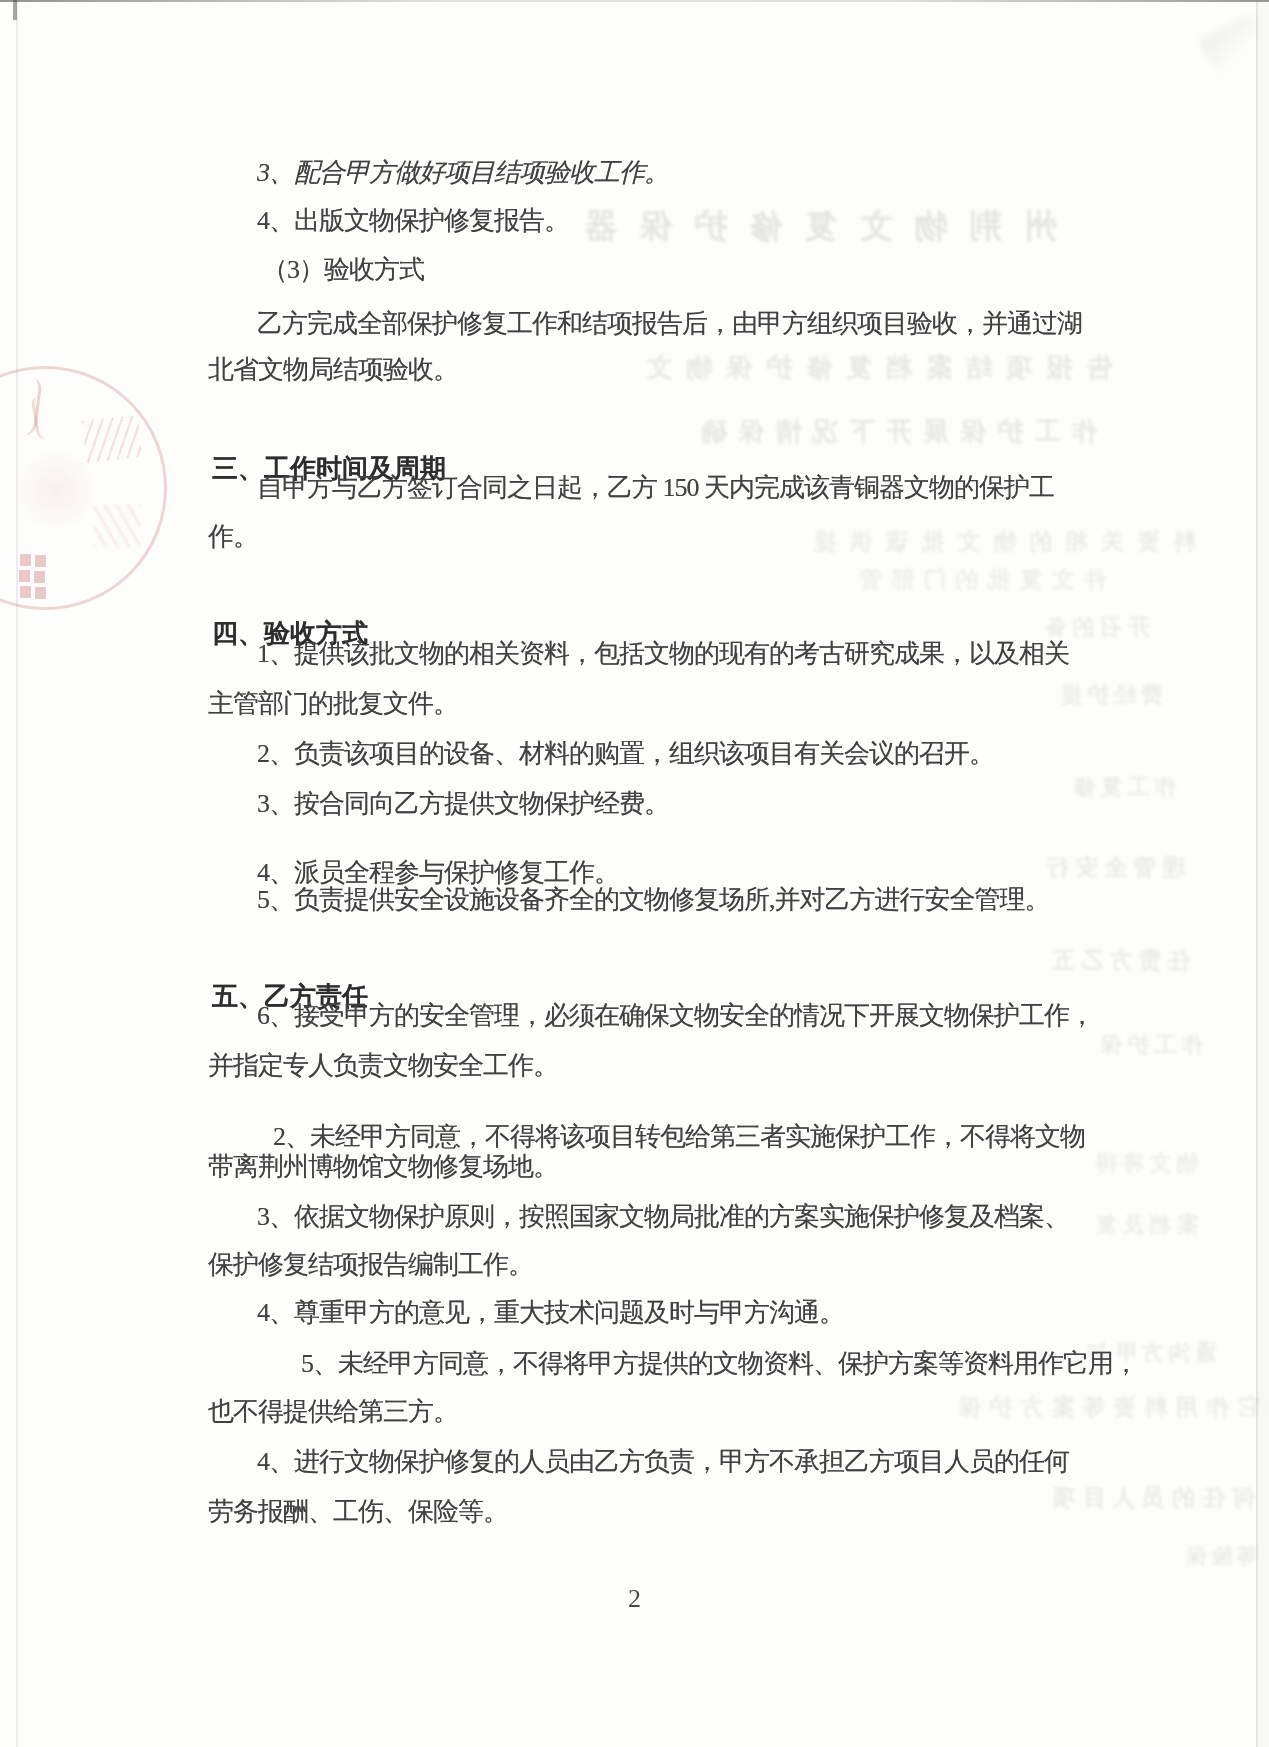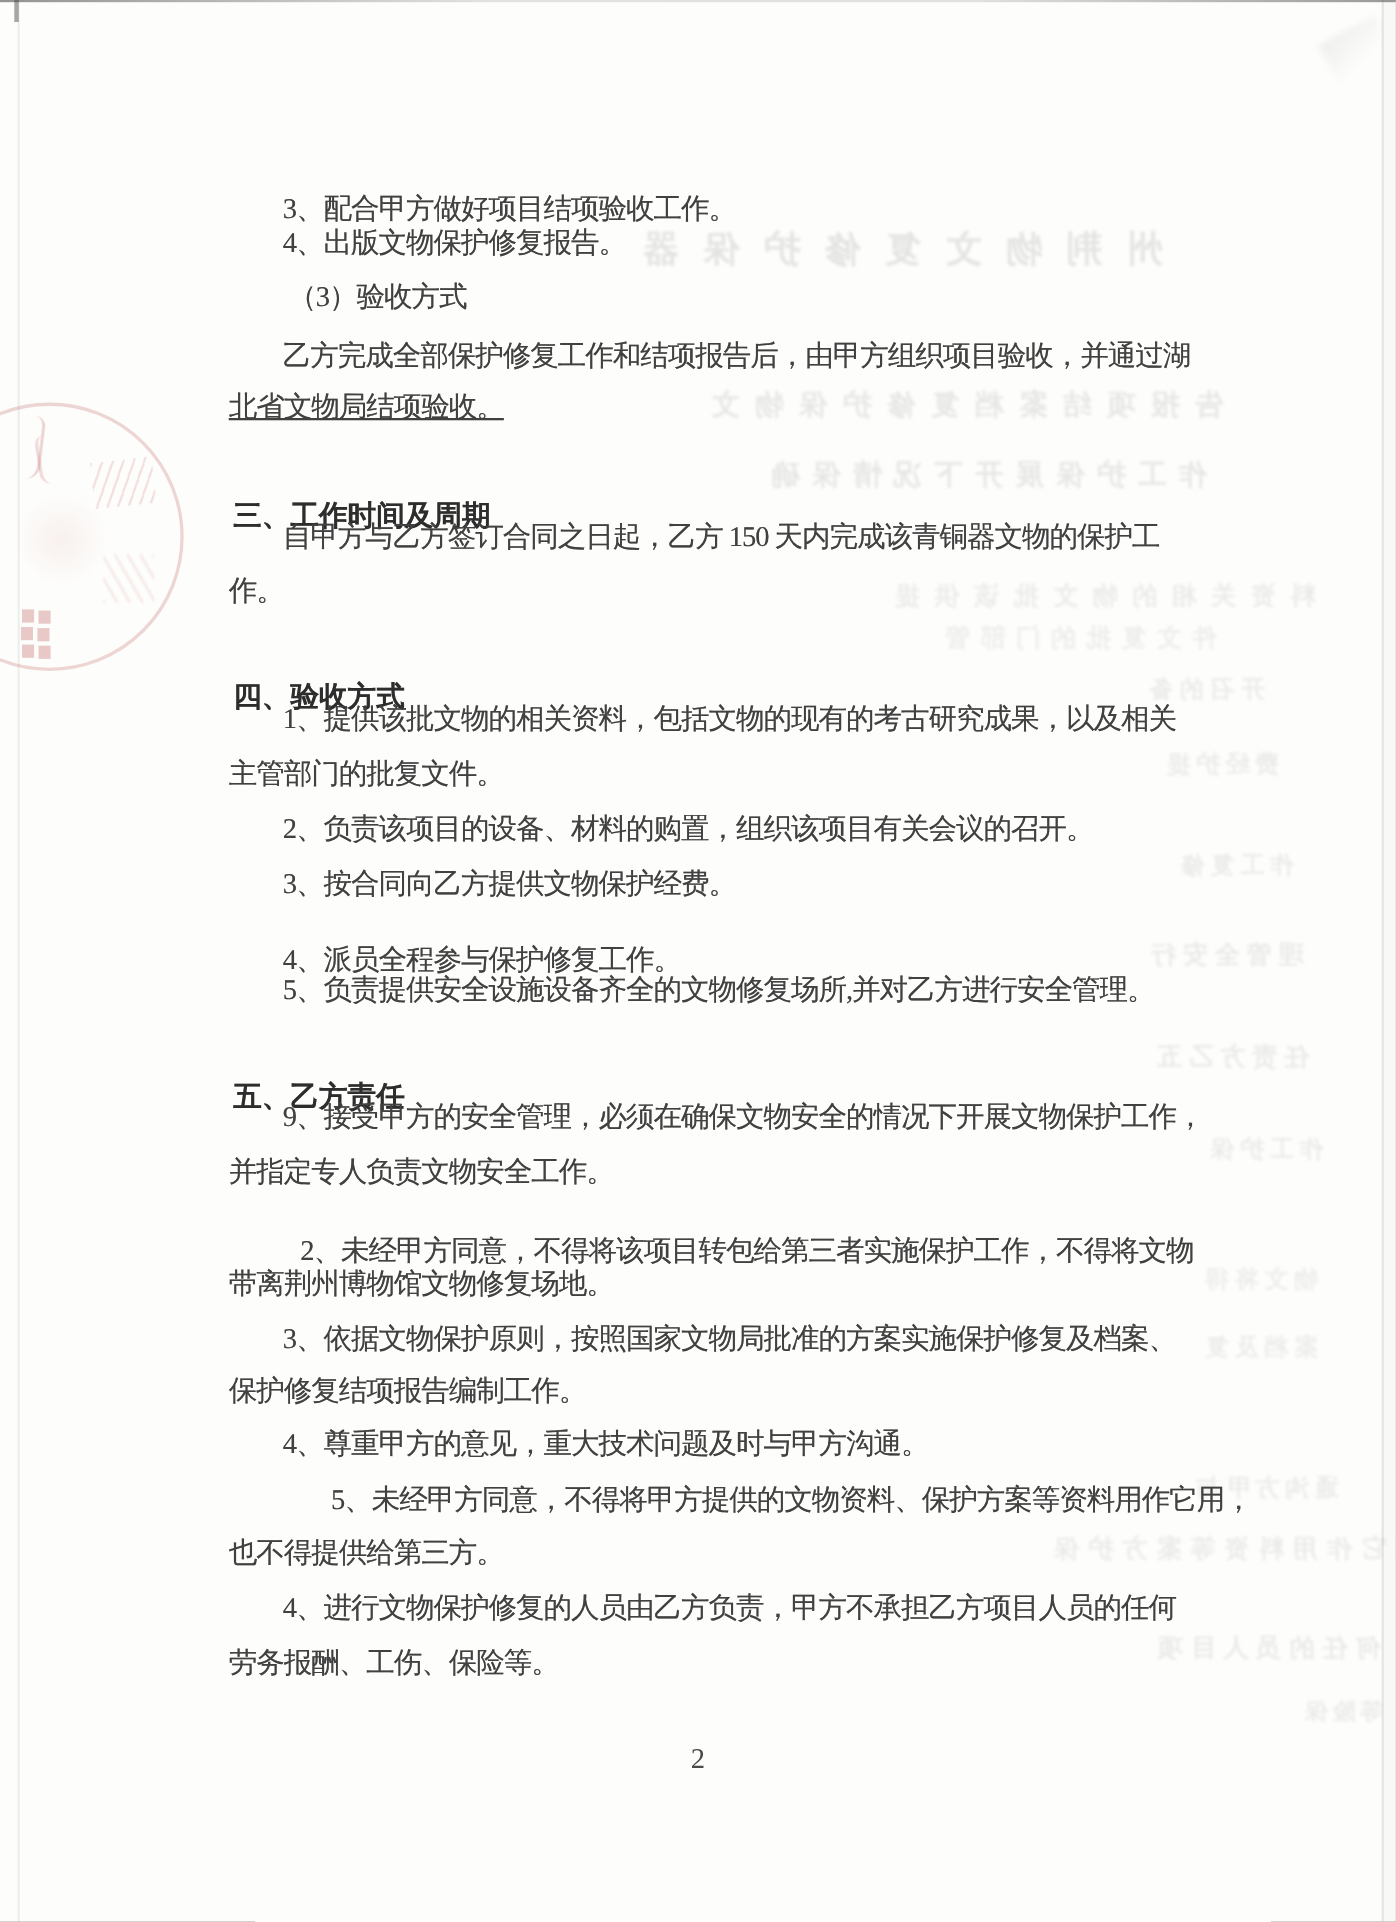--- a/index.html
+++ b/index.html
@@ -150,37 +150,37 @@
       <div class="bleed" style="left: 1095px; top: 1030px; font-size: 22px; letter-spacing: 5px; font-weight: 600; opacity: 0.1;">作工护保</div>
       <div class="bleed" style="left: 1090px; top: 1148px; font-size: 22px; letter-spacing: 5px; font-weight: 600; opacity: 0.09;">物文将得</div>
       <div class="bleed" style="left: 1090px; top: 1210px; font-size: 22px; letter-spacing: 5px; font-weight: 600; opacity: 0.09;">案档及复</div>
       <div class="bleed" style="left: 1082px; top: 1338px; font-size: 22px; letter-spacing: 5px; font-weight: 600; opacity: 0.1;">通沟方甲与</div>
       <div class="bleed" style="left: 950px; top: 1392px; font-size: 23px; letter-spacing: 8px; font-weight: 600; opacity: 0.1;">用它作用料资等案方护保</div>
       <div class="bleed" style="left: 1045px; top: 1482px; font-size: 23px; letter-spacing: 7px; font-weight: 600; opacity: 0.11;">何任的员人目项</div>
       <div class="bleed" style="left: 1182px; top: 1542px; font-size: 21px; letter-spacing: 4px; font-weight: 600; opacity: 0.1;">等险保</div>
     </div>
 
   <div id="doc-body">
-      <div class="line indent" style="top: 173px;">3、配合甲方做好项目结项验收工作。</div>
+      <div class="line indent" style="top: 156px; font-style: italic;">3、配合甲方做好项目结项验收工作。</div>
       <div class="line indent" style="top: 204px;">4、出版文物保护修复报告。</div>
       <div class="line paren" style="top: 253px;">（3）验收方式</div>
       <div class="line indent" style="top: 307px;">乙方完成全部保护修复工作和结项报告后，由甲方组织项目验收，并通过湖</div>
-      <div class="line margin" style="top: 353px; text-decoration: underline;">北省文物局结项验收。</div>
+      <div class="line margin" style="top: 353px;">北省文物局结项验收。</div>
       <div class="line heading" style="top: 420px;">三、工作时间及周期</div>
       <div class="line indent" style="top: 471px;">自甲方与乙方签订合同之日起，乙方 150 天内完成该青铜器文物的保护工</div>
       <div class="line margin" style="top: 520px;">作。</div>
       <div class="line heading" style="top: 585px;">四、验收方式</div>
       <div class="line indent" style="top: 637px;">1、提供该批文物的相关资料，包括文物的现有的考古研究成果，以及相关</div>
       <div class="line margin" style="top: 687px;">主管部门的批复文件。</div>
       <div class="line indent" style="top: 737px;">2、负责该项目的设备、材料的购置，组织该项目有关会议的召开。</div>
       <div class="line indent" style="top: 787px;">3、按合同向乙方提供文物保护经费。</div>
       <div class="line indent" style="top: 836px; margin-top: 20px;">4、派员全程参与保护修复工作。</div>
       <div class="line indent" style="top: 883px;">5、负责提供安全设施设备齐全的文物修复场所,并对乙方进行安全管理。</div>
       <div class="line heading" style="top: 948px;">五、乙方责任</div>
-      <div class="line indent" style="top: 999px;">9、接受甲方的安全管理，必须在确保文物安全的情况下开展文物保护工作，</div>
+      <div class="line indent" style="top: 999px;">6、接受甲方的安全管理，必须在确保文物安全的情况下开展文物保护工作，</div>
       <div class="line margin" style="top: 1049px;">并指定专人负责文物安全工作。</div>
       <div class="line indent" style="top: 1120px; margin-left: 16px;">2、未经甲方同意，不得将该项目转包给第三者实施保护工作，不得将文物</div>
       <div class="line margin" style="top: 1150px;">带离荆州博物馆文物修复场地。</div>
       <div class="line indent" style="top: 1200px;">3、依据文物保护原则，按照国家文物局批准的方案实施保护修复及档案、</div>
       <div class="line margin" style="top: 1248px;">保护修复结项报告编制工作。</div>
       <div class="line indent" style="top: 1296px;">4、尊重甲方的意见，重大技术问题及时与甲方沟通。</div>
       <div class="line indent" style="top: 1347px; margin-left: 44px;">5、未经甲方同意，不得将甲方提供的文物资料、保护方案等资料用作它用，</div>
       <div class="line margin" style="top: 1395px;">也不得提供给第三方。</div>
       <div class="line indent" style="top: 1445px;">4、进行文物保护修复的人员由乙方负责，甲方不承担乙方项目人员的任何</div>
       <div class="line margin" style="top: 1495px;">劳务报酬、工伤、保险等。</div>

